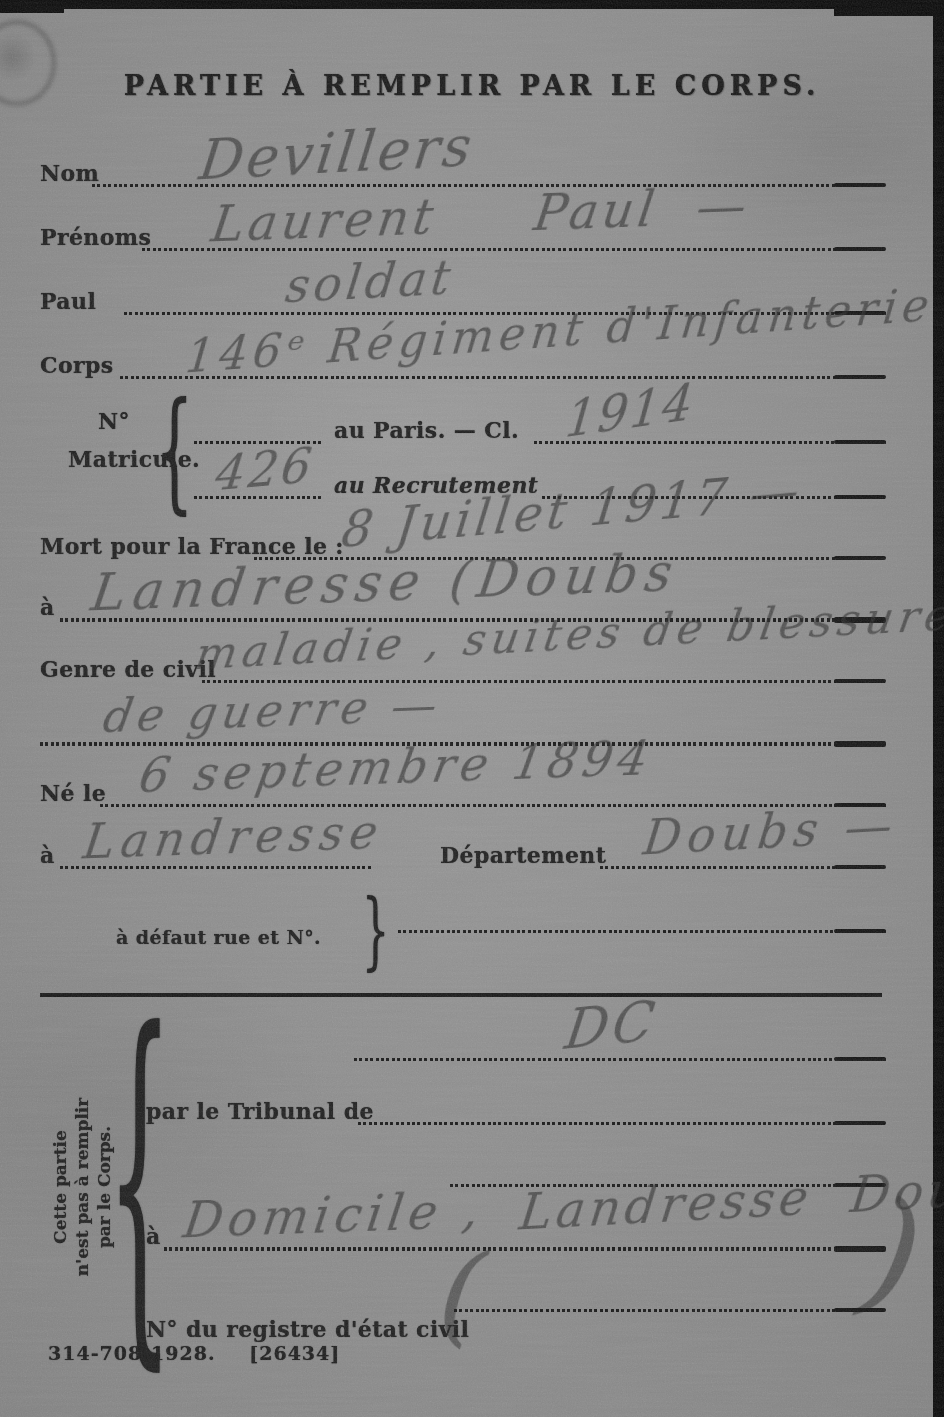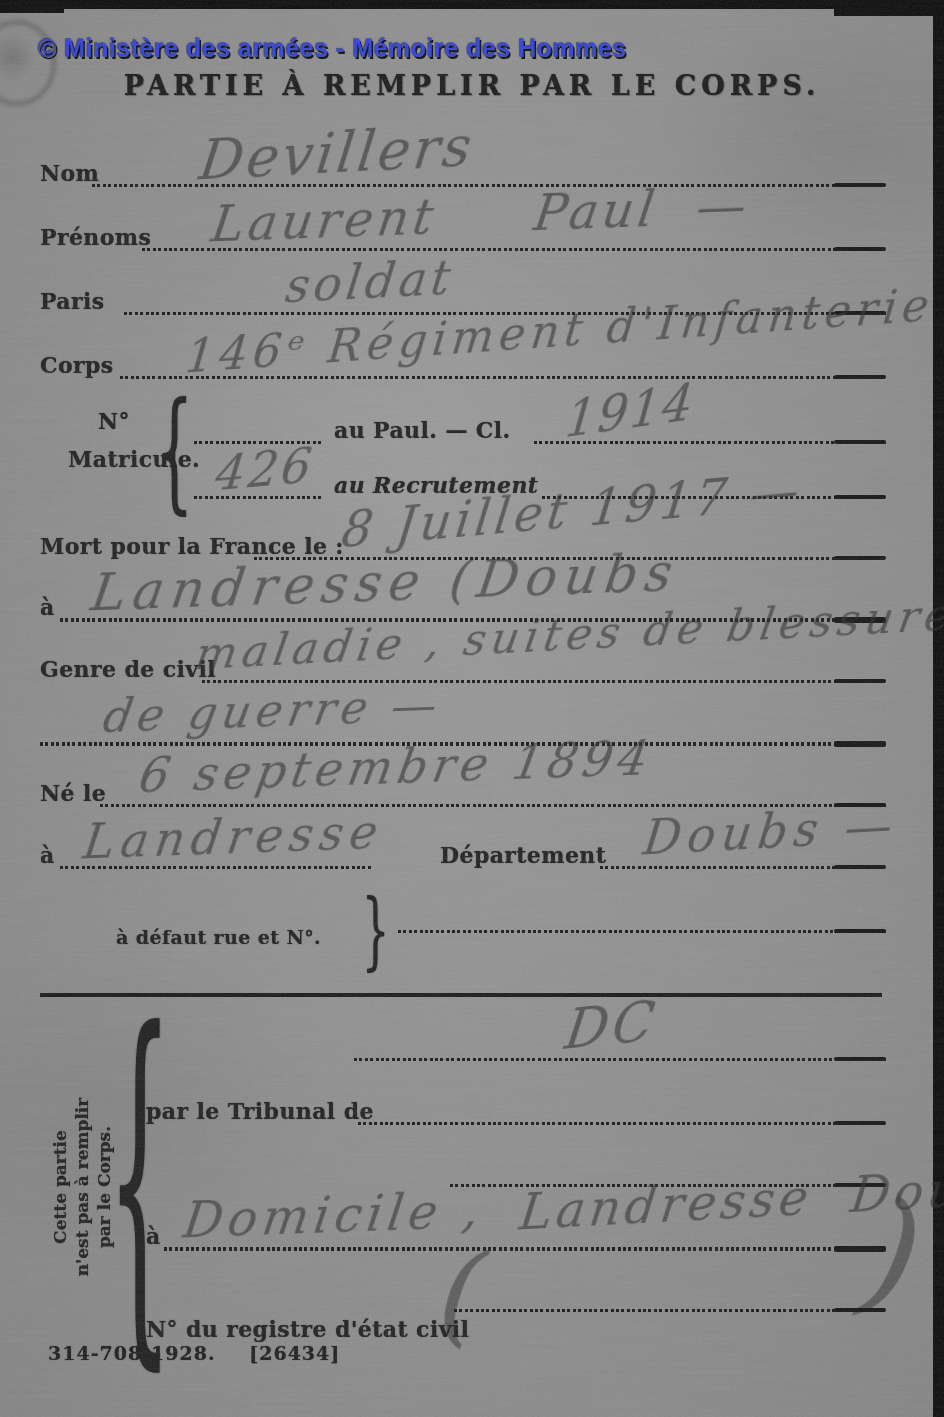--- a/index.html
+++ b/index.html
@@ -80,47 +80,46 @@
 <div id="page">
 
   <div class="bar" style="left:0;top:0;width:944px;height:9px;"></div>
   <div class="bar" style="left:0;top:0;width:64px;height:13px;"></div>
   <div class="bar" style="left:834px;top:0;width:110px;height:16px;"></div>
   <div class="bar" style="left:933px;top:0;width:11px;height:1417px;"></div>
 
   <div class="stamp"></div>
   <div class="stamp-inner"></div>
 
-  <div class="wm" style="color:#2b3fdb;">© Ministère des armées - Mémoire des Hommes</div>
 
   <div class="title">PARTIE À REMPLIR PAR LE CORPS.</div>
 
   <div class="lbl" style="left:40px;top:160px;">Nom</div>
   <div class="dot end" style="left:92px;top:184px;width:794px;"></div>
   <div class="hw" style="left:200px;top:128px;font-size:55px;letter-spacing:3px;transform:rotate(-3deg) skewX(-10deg);">Devillers</div>
 
   <div class="lbl" style="left:40px;top:224px;">Prénoms</div>
   <div class="dot end" style="left:142px;top:248px;width:744px;"></div>
   <div class="hw" style="left:212px;top:196px;font-size:49px;letter-spacing:4px;transform:rotate(-2deg) skewX(-10deg);">Laurent     Paul  —</div>
 
-  <div class="lbl" style="left:40px;top:288px;">Paris</div>
+  <div class="lbl" style="left:40px;top:288px;">Paul</div>
   <div class="dot end" style="left:124px;top:312px;width:762px;"></div>
   <div class="hw" style="left:286px;top:258px;font-size:47px;letter-spacing:4px;transform:rotate(-3deg) skewX(-10deg);">soldat</div>
 
   <div class="lbl" style="left:40px;top:352px;">Corps</div>
   <div class="dot end" style="left:120px;top:376px;width:766px;"></div>
   <div class="hw" style="left:186px;top:330px;font-size:45px;letter-spacing:5px;transform:rotate(-4deg) skewX(-10deg);">146ᵉ Régiment d'Infanterie</div>
 
   <div class="lbl" style="left:98px;top:408px;">N°</div>
   <div class="lbl" style="left:68px;top:446px;">Matricule.</div>
   <div class="brace" style="left:152px;top:396px;width:44px;height:110px;">
     <span style="font-size:64px;transform:scaleY(2.05) scaleX(.95);">{</span>
   </div>
   <div class="dot" style="left:194px;top:441px;width:128px;"></div>
-  <div class="lbl" style="left:334px;top:417px;">au Paul. — Cl.</div>
+  <div class="lbl" style="left:334px;top:417px;">au Paris. — Cl.</div>
   <div class="dot end" style="left:534px;top:441px;width:352px;"></div>
   <div class="hw" style="left:566px;top:392px;font-size:48px;letter-spacing:2px;transform:rotate(-8deg) skewX(-14deg);">1914</div>
   <div class="dot" style="left:194px;top:496px;width:128px;"></div>
   <div class="hw" style="left:216px;top:446px;font-size:47px;letter-spacing:3px;transform:rotate(-5deg) skewX(-12deg);">426</div>
   <div class="lbl" style="left:334px;top:472px;font-style:italic;">au Recrutement</div>
   <div class="dot end" style="left:542px;top:496px;width:344px;"></div>
 
   <div class="lbl" style="left:40px;top:533px;">Mort pour la France le :</div>
   <div class="dot end" style="left:254px;top:557px;width:632px;"></div>
   <div class="hw" style="left:342px;top:502px;font-size:49px;letter-spacing:4px;transform:rotate(-5deg) skewX(-12deg);">8 Juillet 1917 —</div>

